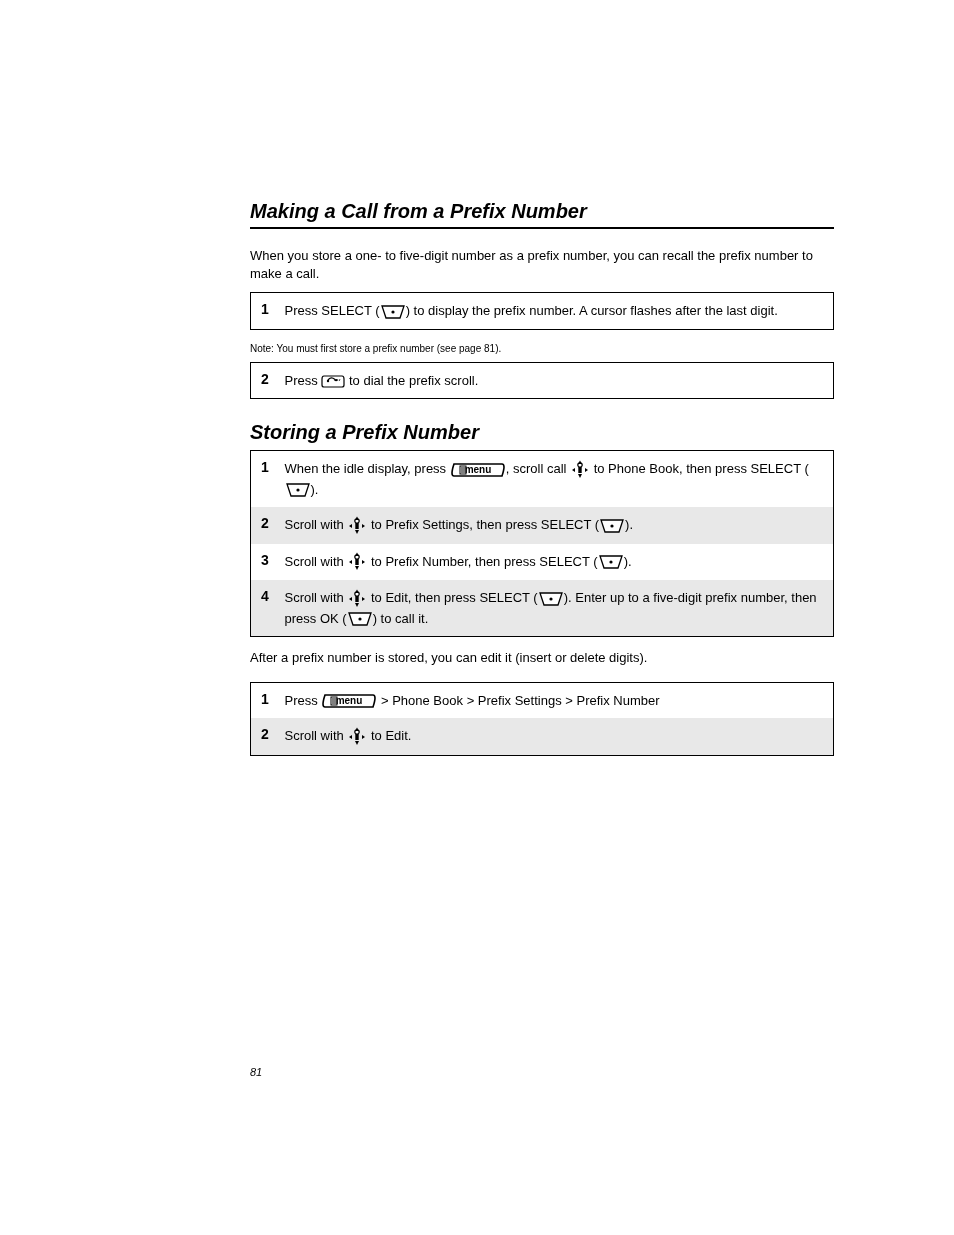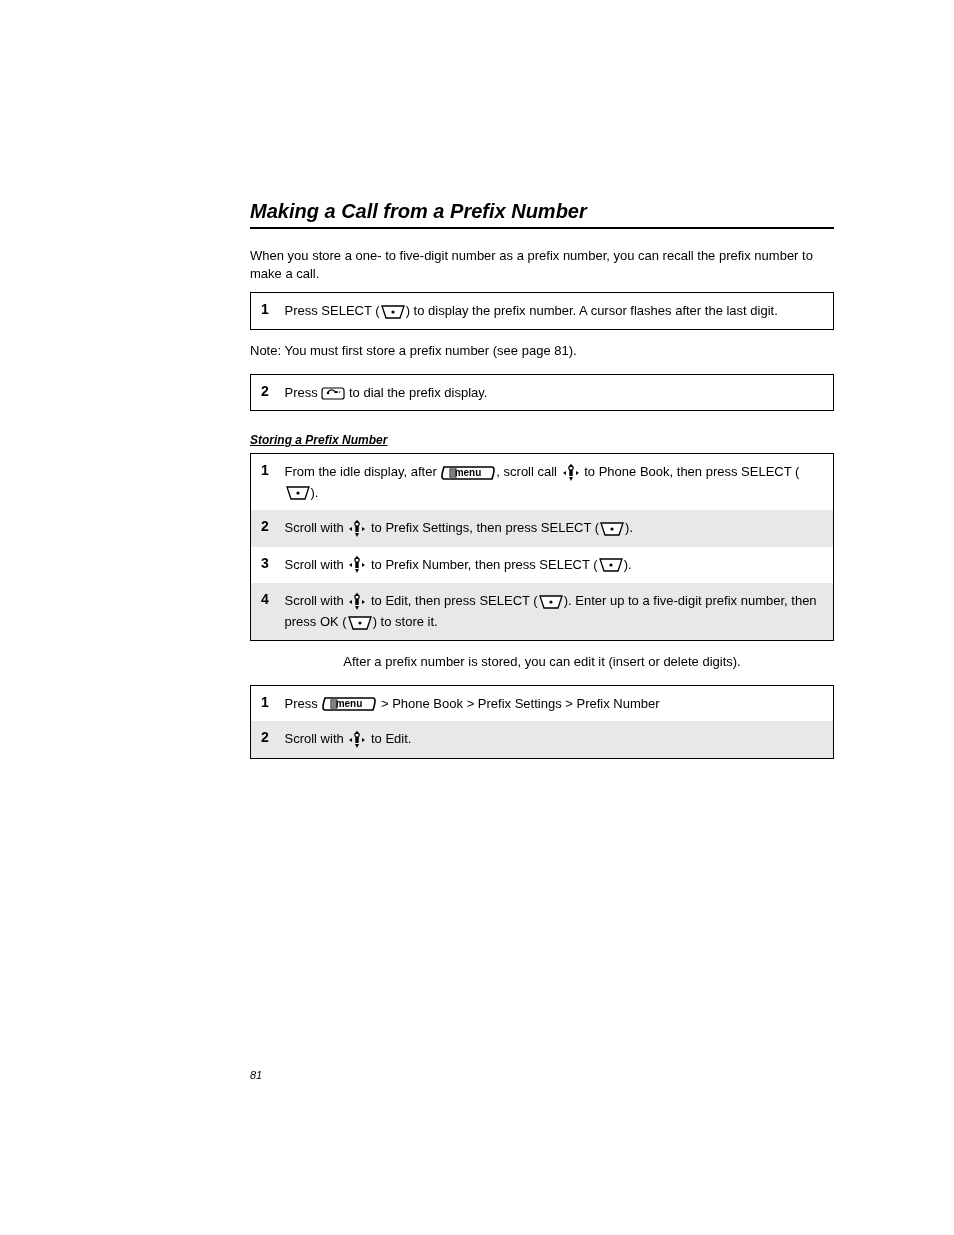--- a/index.html
+++ b/index.html
@@ -45,36 +45,34 @@
     vertical-align: top;
     padding: 8px 4px 8px 10px;
   }
   table.steps td.body {
     font-size: 13px;
     padding: 8px 10px 8px 0;
     line-height: 1.5;
     vertical-align: top;
   }
   .note {
-    font-size: 13px;
-    margin: 4px 0 14px 0;
+    font-size: 10px;
+    margin: 4px 0 6px 0;
     line-height: 1.4;
   }
   .sub-heading {
     font-style: italic;
     font-weight: 600;
-    font-size: 12px;
+    font-size: 20px;
     margin: 22px 0 6px 0;
-    text-decoration: underline;
   }
   .body-text {
     font-size: 13px;
     line-height: 1.4;
     margin: 0 0 14px 0;
-    text-align: center;
   }
   .faux-bold { font-weight: 400; }
   .page-num {
     font-style: italic;
     font-size: 11px;
     margin-top: 300px;
     padding-top: 10px;
   }
   
   .icon {
@@ -131,34 +129,34 @@
       <td class="num">2</td>
       <td class="body">
         <span>Press </span><span class="icon">
           <svg class="key-speed" width="24" height="16" viewBox="0 0 24 16">
             <path d="M3 3 Q1 3 1 6 L1 12 Q1 14 3 14 L21 14 Q23 14 23 12 L23 6 Q23 3 21 3 Z" fill="#fff" stroke="#000" stroke-width="1.2"></path>
             <path d="M7 7 q3 -4 7 -0.5" fill="none" stroke="#000" stroke-width="1.3"></path>
             <circle cx="7" cy="8" r="1.2" fill="#000"></circle>
             <path d="M15 6 a2 1 0 1 0 0.1 0" fill="#000"></path>
             <path d="M17.5 7 l2 -1 l-1 2 z" fill="#000"></path>
           </svg>
-        </span><span> to dial the prefix display.</span>
+        </span><span> to dial the prefix scroll.</span>
       </td>
     </tr>
   </tbody>
     </table>
 
   <div class="sub-heading">Storing a Prefix Number</div>
 
   <table class="steps">
     <tbody>
         <tr>
       <td class="num">1</td>
       <td class="body">
-        <span>From the idle display, after </span><span class="icon">
+        <span>When the idle display, press </span><span class="icon">
           <svg class="key-menu" width="56" height="18" viewBox="0 0 56 18">
                 <path d="M4 3 L52 3 Q56 3 52 15 L4 15 Q0 15 4 3 Z" fill="#fff" stroke="#000" stroke-width="1.6"></path>
                 <text x="28" y="12" text-anchor="middle" font-family="Arial" font-size="10" font-weight="700">menu</text>
                 <rect x="10" y="5" width="6" height="8" fill="none" stroke="#000" stroke-width="1"></rect>
                 <line x1="11" y1="7" x2="15" y2="7" stroke="#000"></line>
                 <line x1="11" y1="9" x2="15" y2="9" stroke="#000"></line>
                 <line x1="11" y1="11" x2="15" y2="11" stroke="#000"></line>
               </svg>
         </span><span>, scroll call </span><span class="icon">
           <svg class="key-nav" width="20" height="20" viewBox="0 0 20 20">
@@ -232,21 +230,21 @@
         </span><span> to </span><span class="faux-bold">Edit</span><span>, then press </span><span class="faux-bold">SELECT</span><span> (</span><span class="icon">
           <svg class="key-select" width="26" height="16" viewBox="0 0 26 16">
                 <path d="M2 2 L24 2 L20 14 L6 14 Z" fill="#fff" stroke="#000" stroke-width="1.3"></path>
                 <circle cx="13" cy="8" r="1.6" fill="#000"></circle>
               </svg>
         </span><span>). Enter up to a five-digit prefix number, then press </span><span class="faux-bold">OK</span><span> (</span><span class="icon">
           <svg class="key-select" width="26" height="16" viewBox="0 0 26 16">
                 <path d="M2 2 L24 2 L20 14 L6 14 Z" fill="#fff" stroke="#000" stroke-width="1.3"></path>
                 <circle cx="13" cy="8" r="1.6" fill="#000"></circle>
               </svg>
-        </span><span>) to store it.</span>
+        </span><span>) to call it.</span>
       </td>
     </tr>
   </tbody>
     </table>
 
   <p class="body-text">After a prefix number is stored, you can edit it (insert or delete digits).</p>
 
   <table class="steps">
     <tbody>
         <tr>

